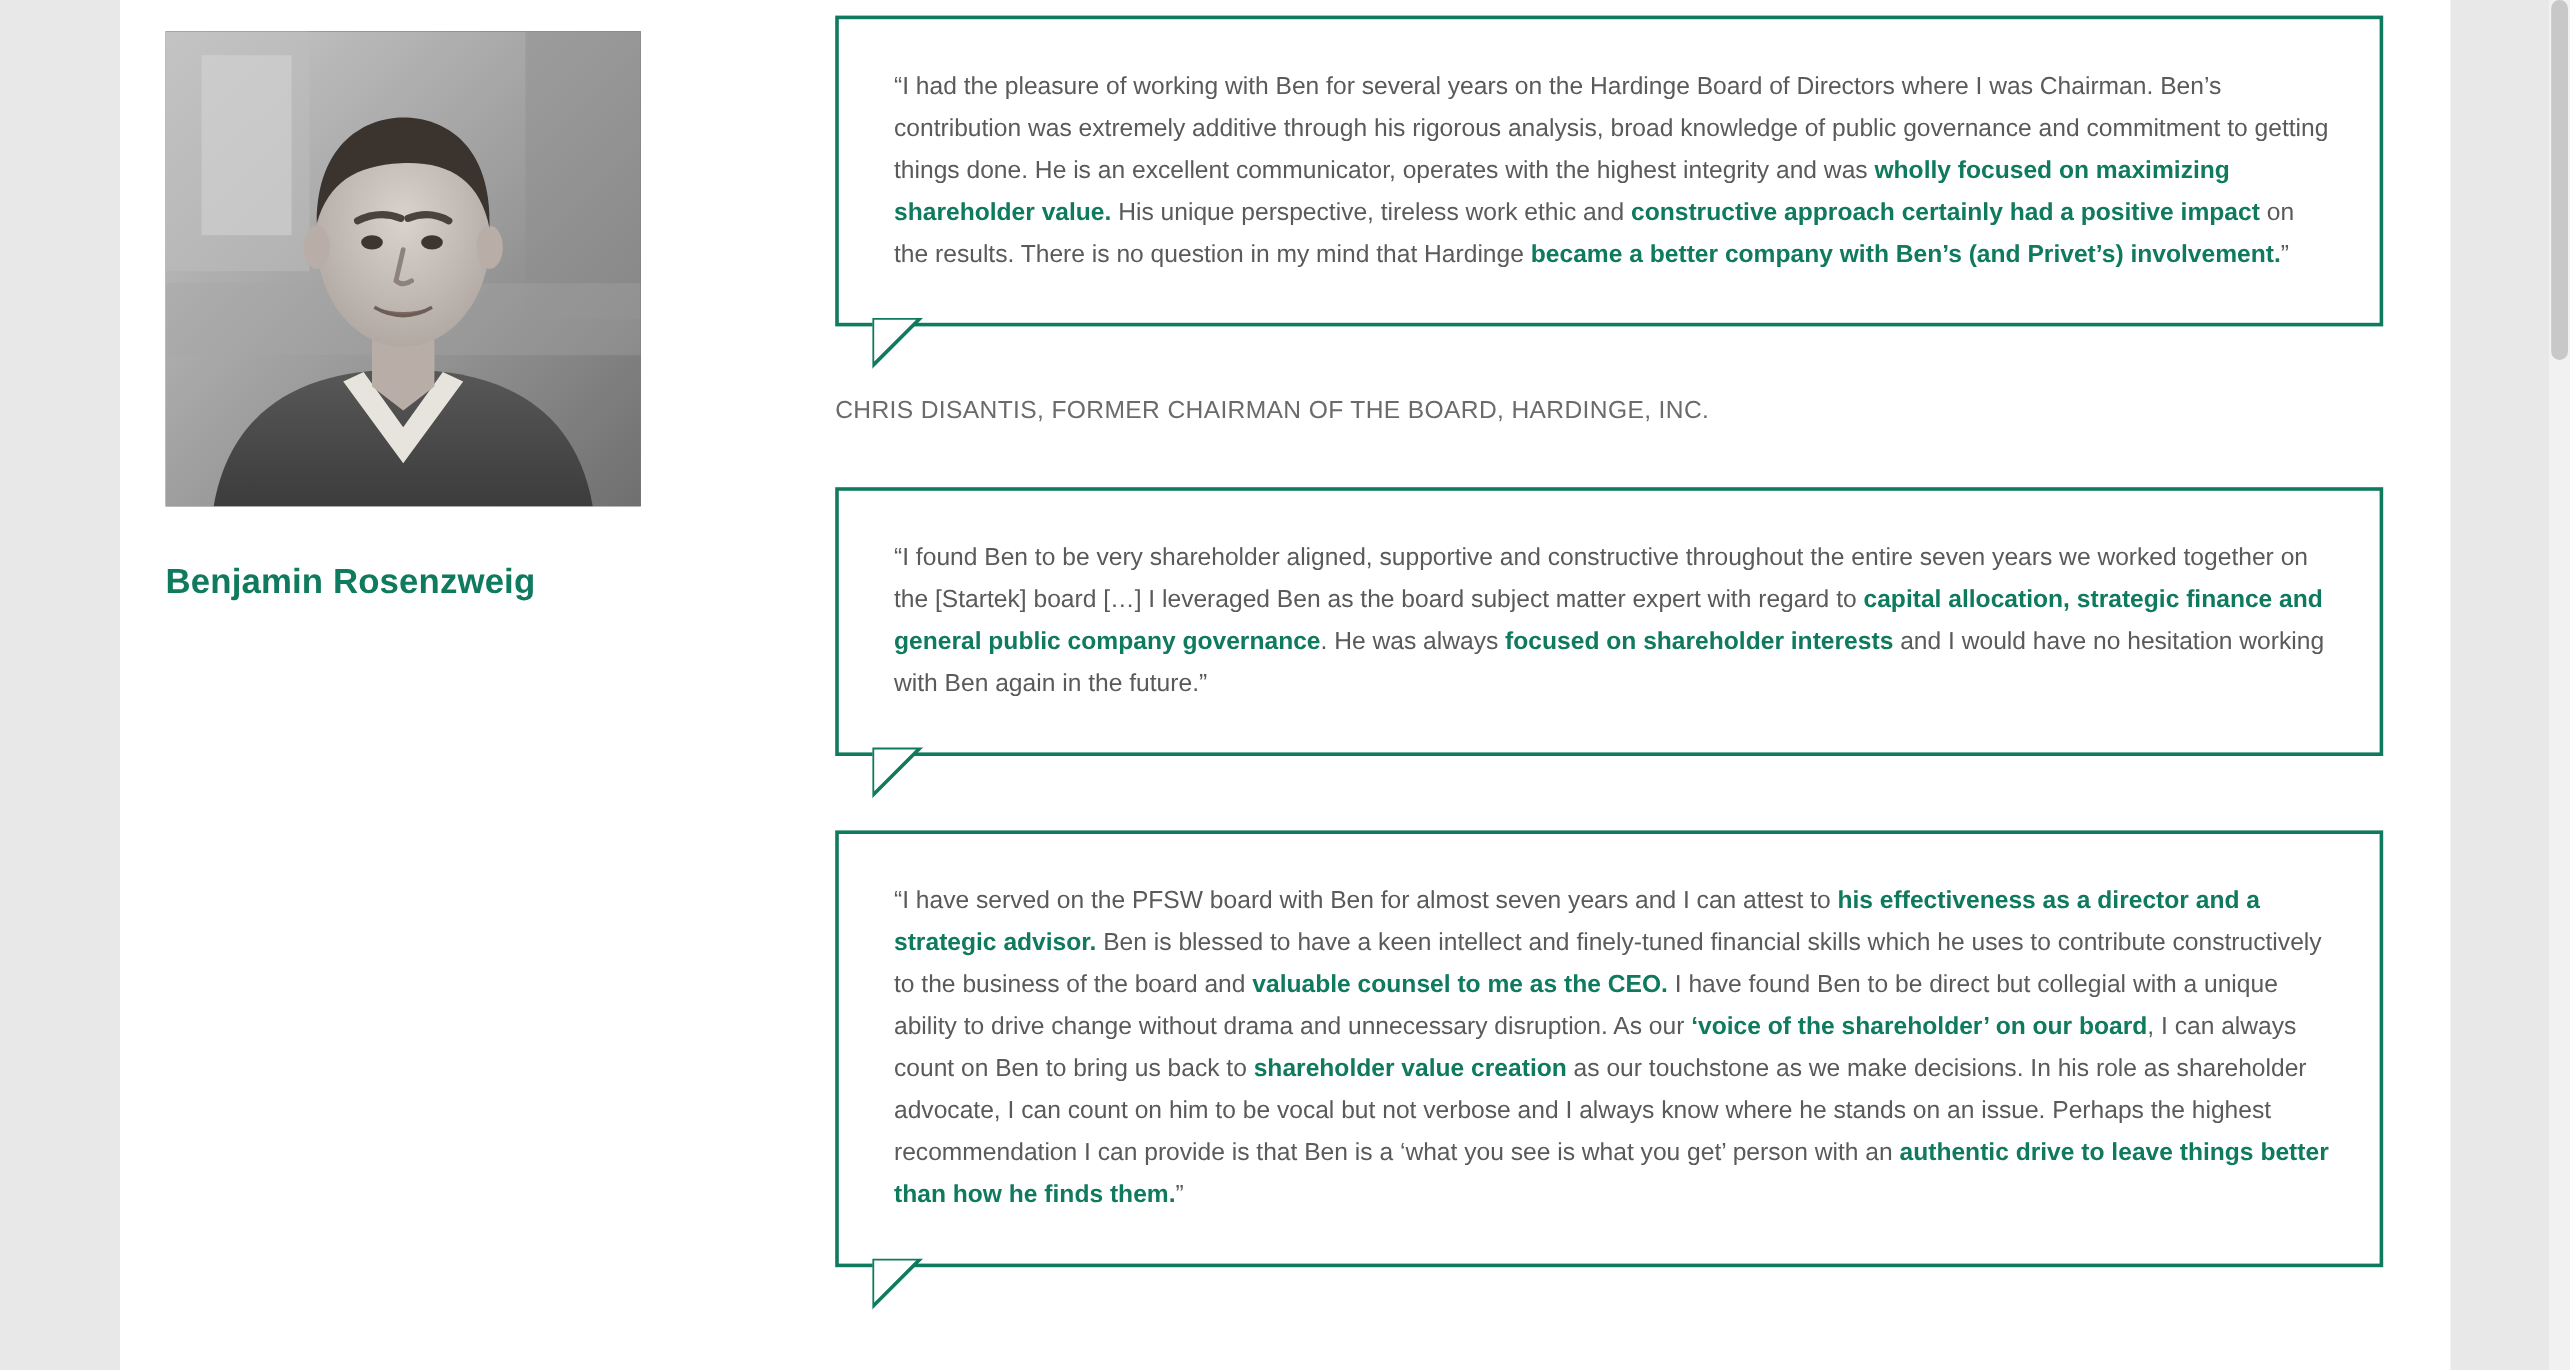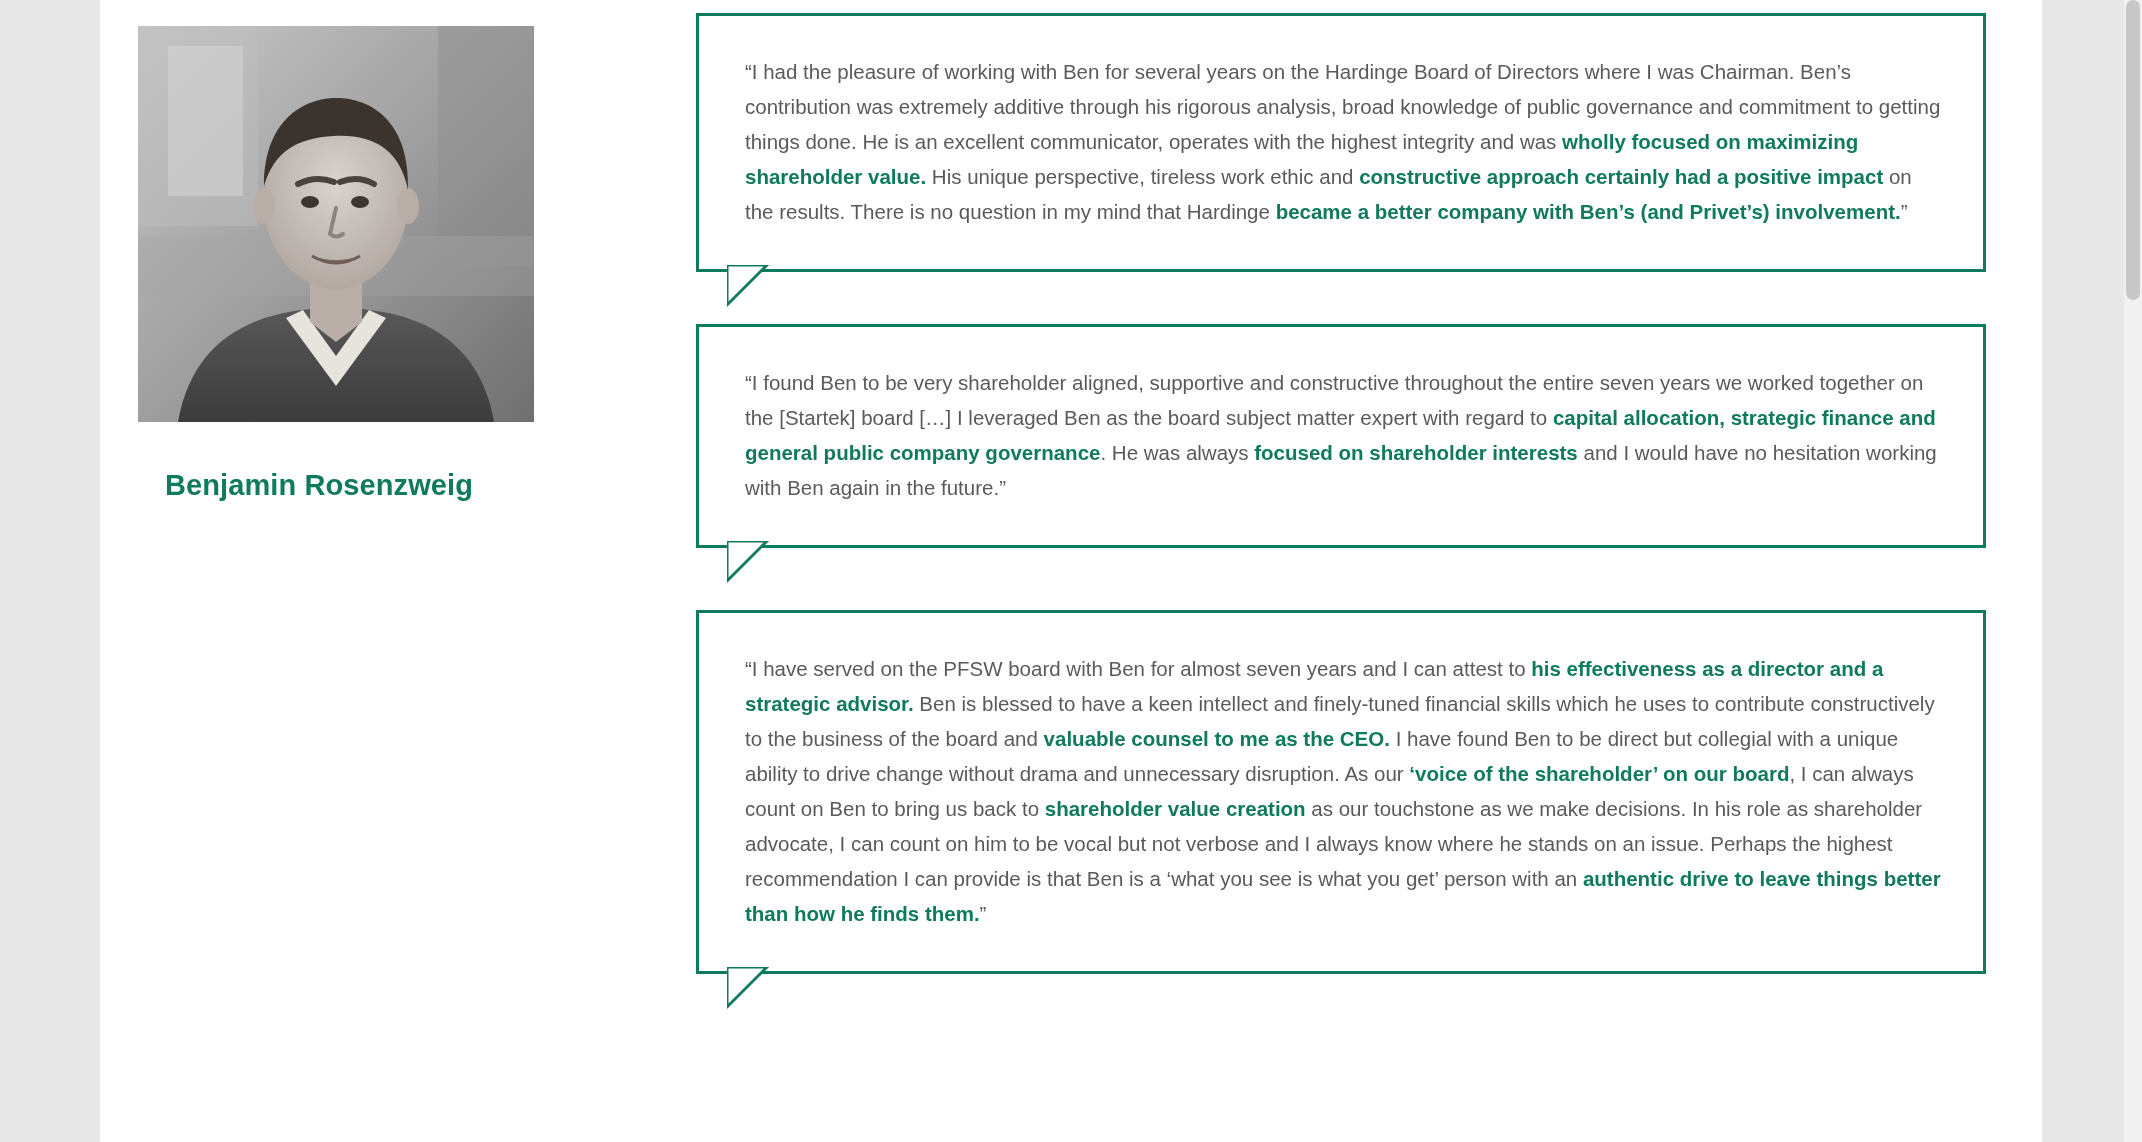--- a/index.html
+++ b/index.html
@@ -43,21 +43,20 @@
     overflow: hidden;
   }
   .portrait svg { display: block; }
   .person-name {
     margin-top: 47px;
     font-size: 29px;
     font-weight: bold;
     color: #0f7a5e;
     font-family: "Liberation Sans", sans-serif;
     letter-spacing: 0.1px;
-    margin-left: 27px;
   }
   
   .right-col {
     position: absolute;
     left: 596px;
     top: 0;
     width: 1290px;
     margin-top: 13px;
   }
   .quote-block {
@@ -182,20 +181,21 @@
       <div class="quote-block">
         <div class="bubble">
           <p><span>“I had the pleasure of working with Ben for several years on the Hardinge Board of Directors where I was Chairman.  Ben’s contribution was extremely additive through his rigorous analysis, broad knowledge of public governance and commitment to getting things done.  He is an excellent communicator, operates with the highest integrity and was </span><b>wholly focused on maximizing shareholder value.</b><span> His unique perspective, tireless work ethic and </span><b>constructive approach certainly had a positive impact</b><span> on the results.  There is no question in my mind that Hardinge </span><b>became a better company with Ben’s (and Privet’s) involvement.</b><span>”</span></p>
           <span class="tail">
             <svg width="44" height="44" viewBox="0 0 44 44" xmlns="http://www.w3.org/2000/svg">
               <path d="M0,0 L40,0 L0,40 Z" fill="#ffffff" stroke="#0f7a5e" stroke-width="3"></path>
               <path d="M1,-3 L40,-3" stroke="#ffffff" stroke-width="5"></path>
             </svg>
           </span>
         </div>
+        <div class="attribution">CHRIS DISANTIS, FORMER CHAIRMAN OF THE BOARD, HARDINGE, INC.</div>
       </div>
 
       <div class="spacer-1"></div>
 
       <div class="quote-block">
         <div class="bubble">
           <p><span>“I found Ben to be very shareholder aligned, supportive and constructive throughout the entire seven years we worked together on the [Startek] board […] I leveraged Ben as the board subject matter expert with regard to </span><b>capital allocation, strategic finance and general public company governance</b><span>. He was always </span><b>focused on shareholder interests</b><span> and I would have no hesitation working with Ben again in the future.”</span></p>
           <span class="tail">
             <svg width="44" height="44" viewBox="0 0 44 44" xmlns="http://www.w3.org/2000/svg">
               <path d="M0,0 L40,0 L0,40 Z" fill="#ffffff" stroke="#0f7a5e" stroke-width="3"></path>

